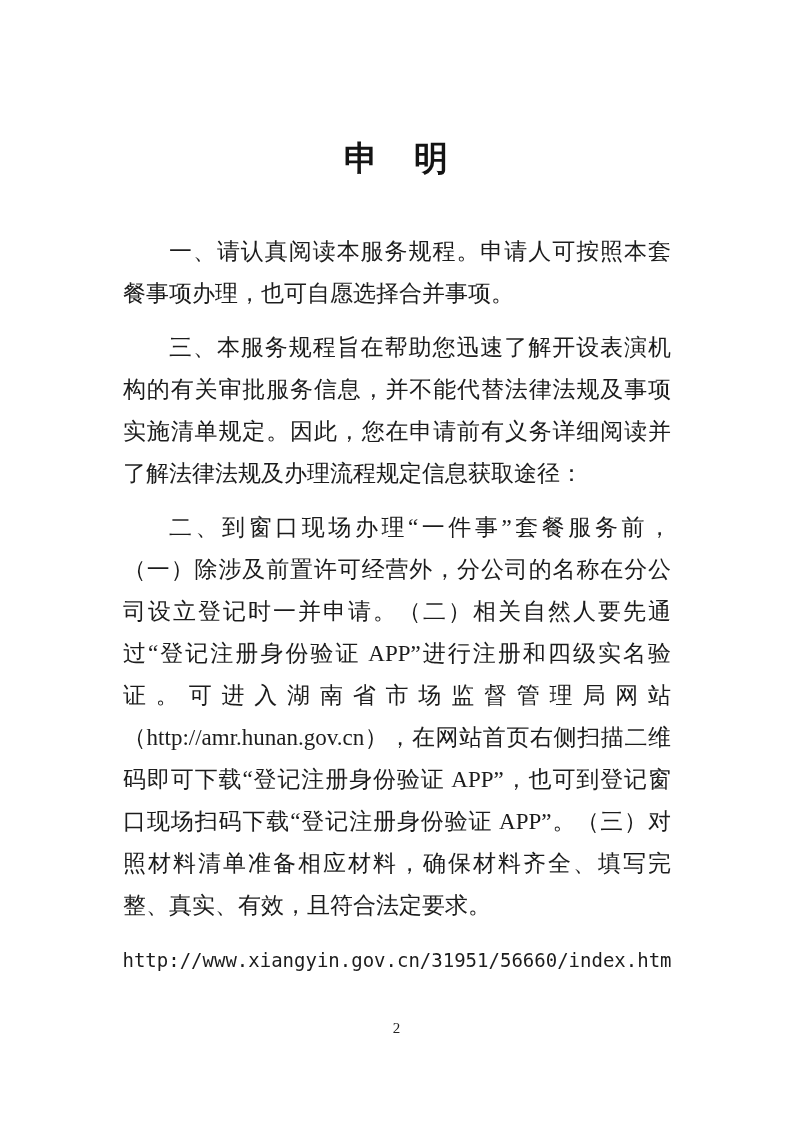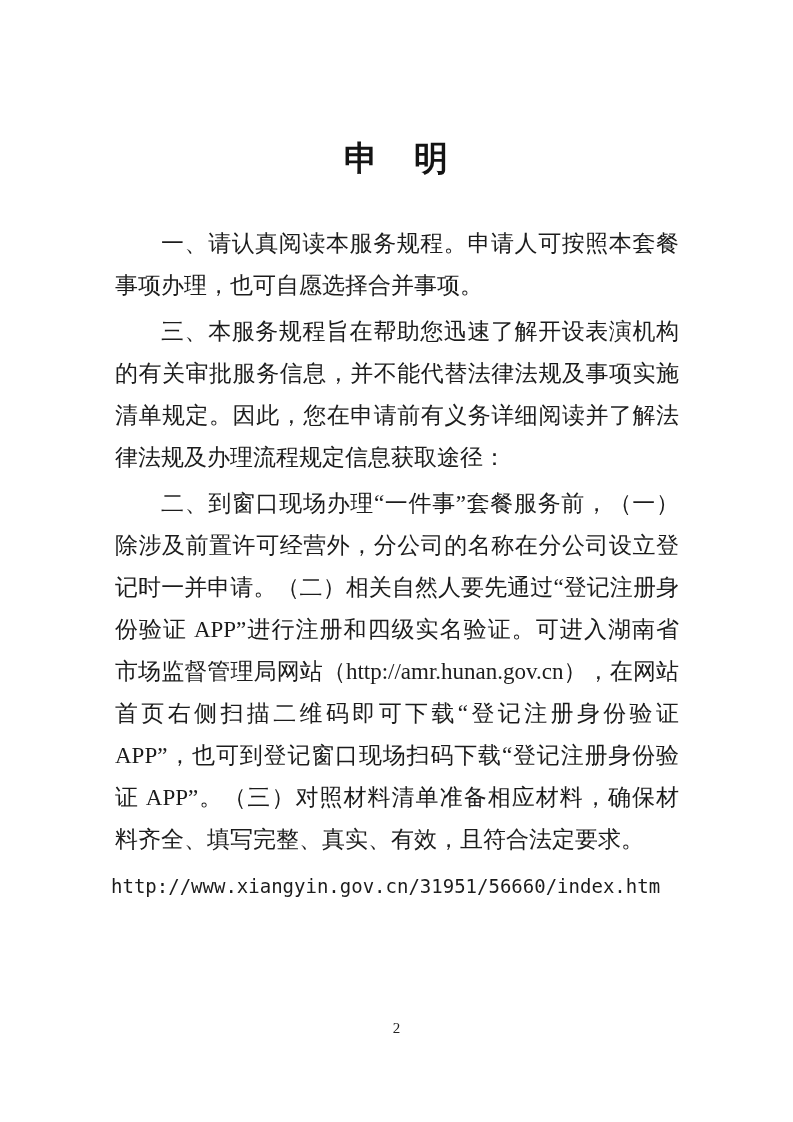--- a/index.html
+++ b/index.html
@@ -32,33 +32,33 @@
     position: absolute;
     left: 111px;
     top: 219px;
     width: 572px;
     font-size: 23px;
     line-height: 42px;
     text-align: justify;
     color: #1c1c1c;
   }
   .para {
-    margin: 4px;
+    margin: 12px;
     text-indent: 2em;
     word-break: break-word;
   }
   .url-line {
     margin: 0;
     text-indent: 0;
     font-family: "DejaVu Sans Mono", "Liberation Mono", monospace;
     font-size: 19px;
     line-height: 42px;
     letter-spacing: 0;
     color: #1c1c1c;
-    text-align: left;
+    text-align: center;
   }
   .page-number {
     position: absolute;
     top: 1020px;
     left: 0;
     width: 100%;
     text-align: center;
     font-size: 15px;
     color: #222222;
   }

